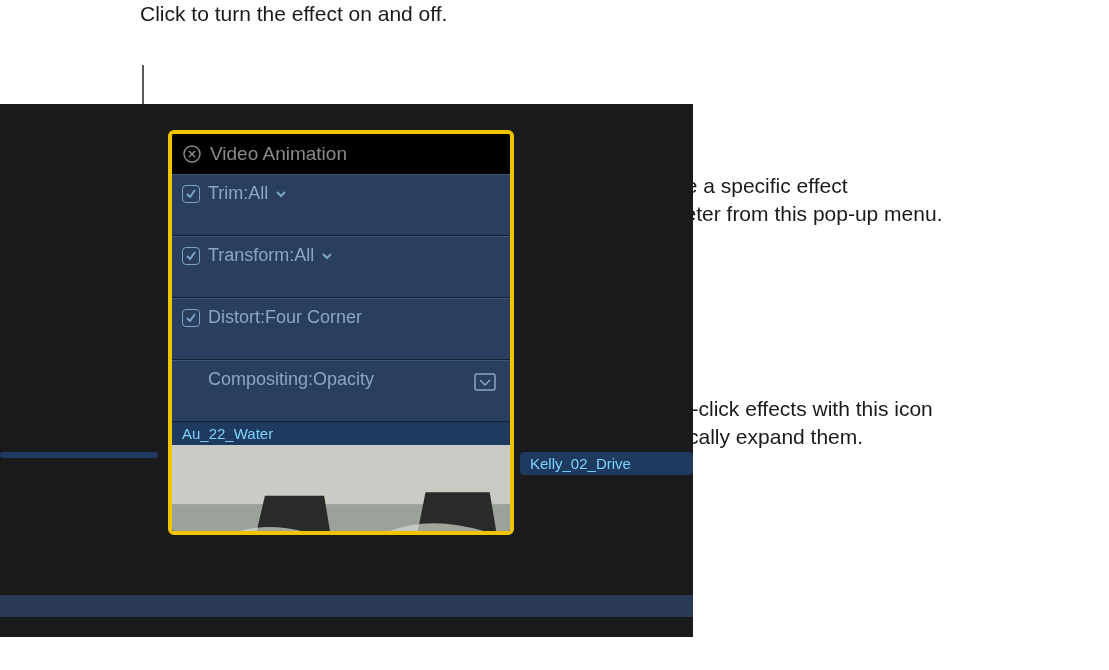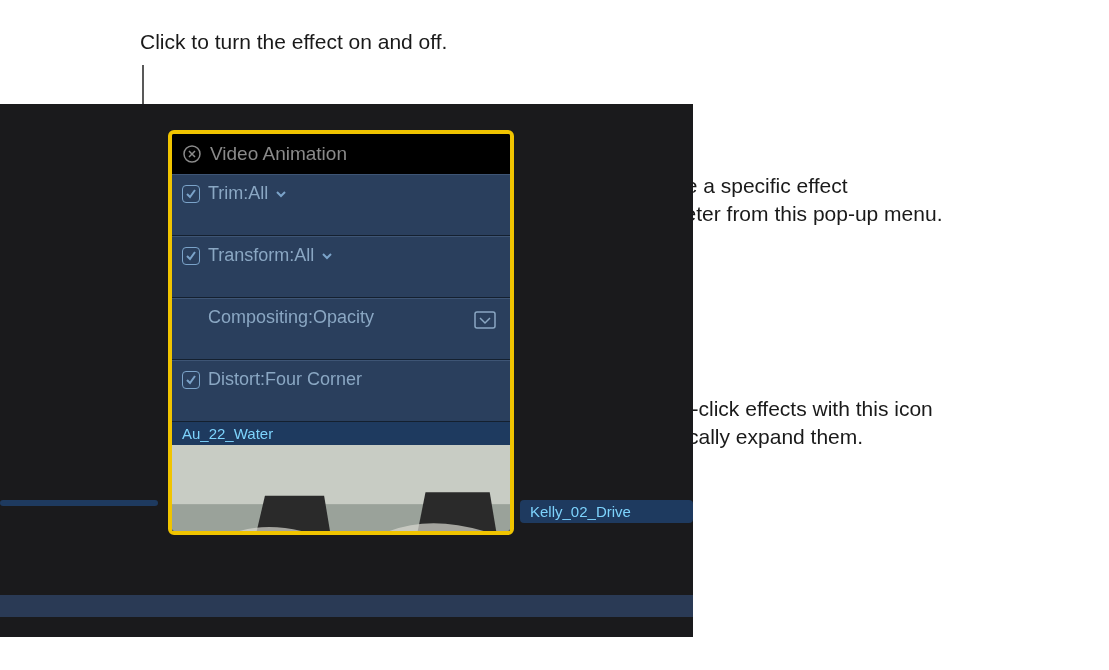--- a/index.html
+++ b/index.html
@@ -29,21 +29,20 @@
       width: 693px;
       height: 533px;
       background: #1a1a1c;
     }
     .timeline-track {
       position: absolute;
       left: 0;
       top: 348px;
       height: 142px;
       width: 590px;
-      margin-top: 48px;
     }
     .clip {
       position: absolute;
       top: 0;
       background: #1e3a5f;
       border-radius: 4px;
       display: flex;
       flex-direction: column;
       overflow: hidden;
     }
@@ -143,21 +142,21 @@
       display: flex; align-items: center; justify-content: center;
     }
     .clip-in-panel {
       background: #1e3a5f;
     }
     .clip-in-panel .thumbs { height: 86px; }
   </style>
 </head>
 <body>
 
-<div class="callout" style="left:140px; top:0px;margin-top:28px;">
+<div class="callout" style="left:140px; top:0px;">
   <span>Click to turn the effect on and off.</span>
 </div>
 <div class="callout-line" style="left:142px; top:65px; width:1.5px; height:130px;"></div>
 <div class="callout-line" style="left:142px; top:195px; width:46px; height:1.5px;"></div>
 
 <div class="callout" style="left:625px; top:172px;">
   <span>Choose a specific effect parameter from this pop-up menu.</span>
 </div>
 <div class="callout-line" style="left:398px; top:195px; width:215px; height:1.5px;"></div>
 
@@ -231,40 +230,40 @@
         <span>Transform:All</span>
         <span class="chevron-icon">
           <svg viewBox="0 0 14 14">
               <path d="M3 5 L7 9 L11 5" fill="none" stroke="#7ba3c9" stroke-width="2"></path>
             </svg>
         </span>
       </span>
     </div>
 
     <div class="va-row">
+      <span class="checkbox">
+        <svg viewBox="0 0 12 12">
+            <path d="M2 6 L5 9 L10 2" fill="none" stroke="#7ba3c9" stroke-width="2"></path>
+          </svg>
+      </span>
+      <span class="row-label">
+        <span>Distort:Four Corner</span>
+      </span>
+    </div>
+
+    <div class="va-row">
       <span style="width:18px; flex-shrink:0;"></span>
       <span class="row-label">
         <span>Compositing:Opacity</span>
       </span>
       <span class="expand-icon">
         <svg viewBox="0 0 22 18">
           <rect x="1" y="1" width="20" height="16" rx="2" fill="none" stroke="#8aa7c3" stroke-width="1.5"></rect>
           <path d="M6 7 L11 12 L16 7" fill="none" stroke="#8aa7c3" stroke-width="1.5"></path>
         </svg>
-      </span>
-    </div>
-
-    <div class="va-row">
-      <span class="checkbox">
-        <svg viewBox="0 0 12 12">
-            <path d="M2 6 L5 9 L10 2" fill="none" stroke="#7ba3c9" stroke-width="2"></path>
-          </svg>
-      </span>
-      <span class="row-label">
-        <span>Distort:Four Corner</span>
       </span>
     </div>
 
     <div class="clip-in-panel">
       <div class="clip-label">Au_22_Water</div>
       <div class="thumbs">
         <div class="thumb">
           <svg viewBox="0 0 100 100" preserveAspectRatio="none">
             <rect width="100" height="100" fill="#9aa29a"></rect>
             <rect x="0" y="60" width="100" height="40" fill="#6a6a62"></rect>

